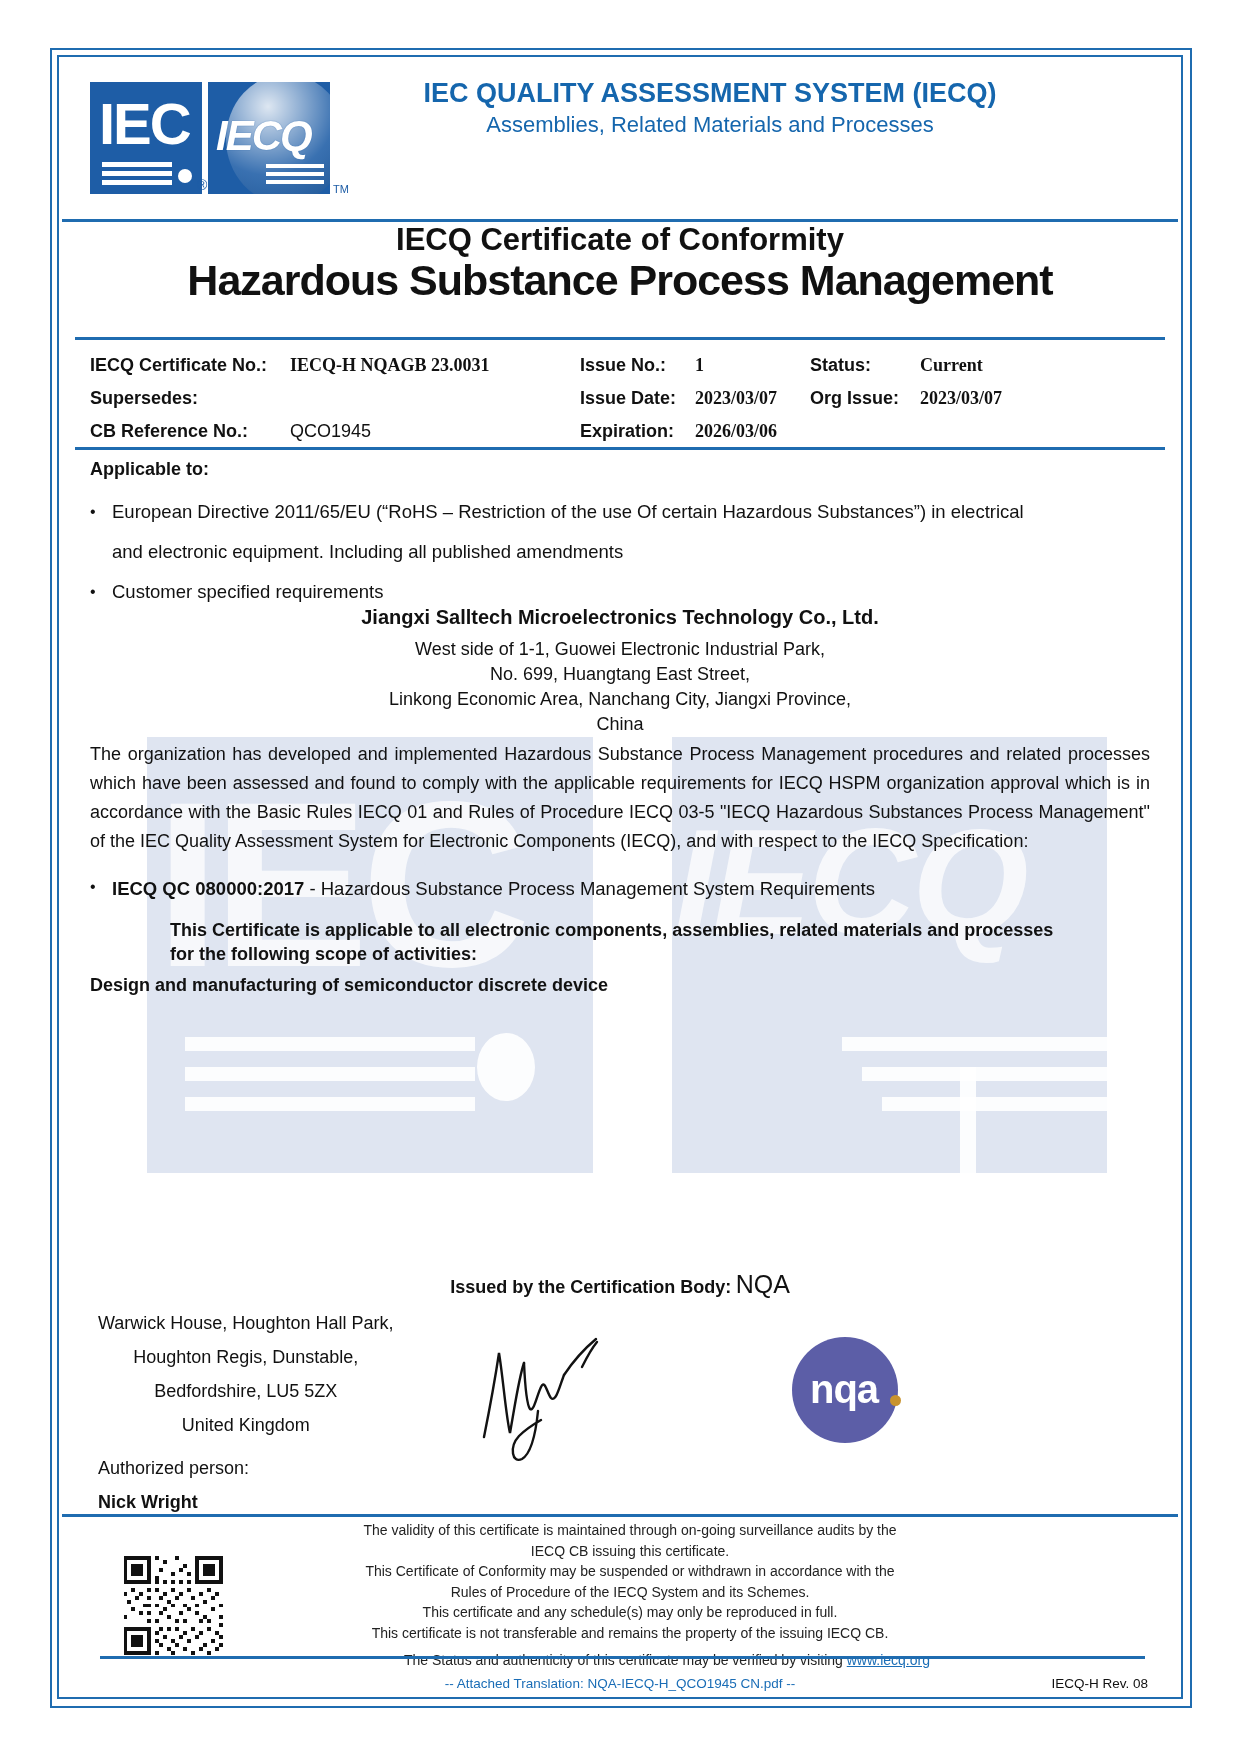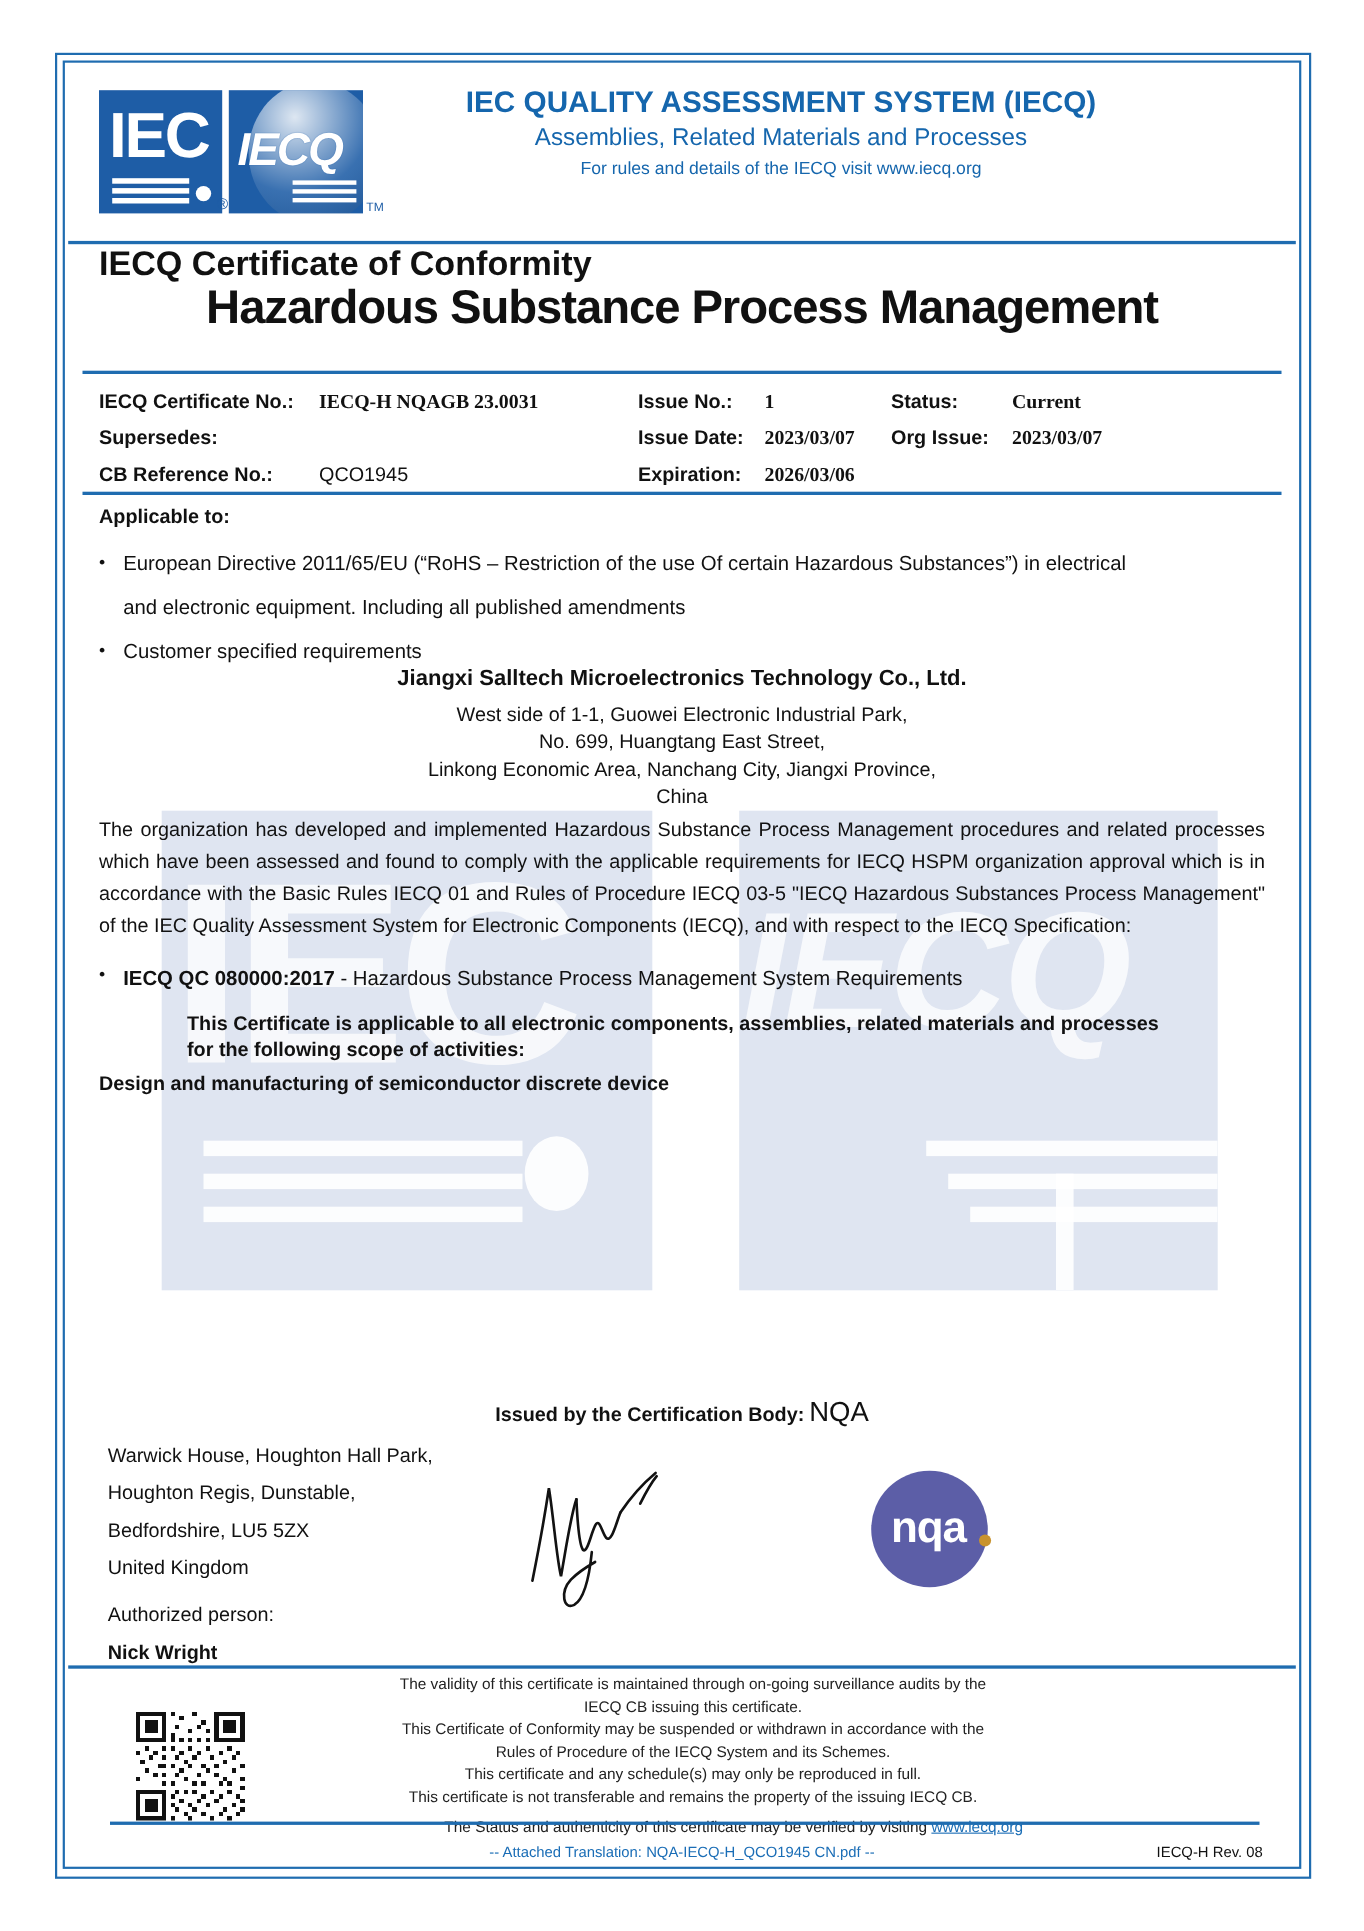--- a/index.html
+++ b/index.html
@@ -38,21 +38,21 @@
   .mark{color:var(--brand-blue);font-size:14px;}
 
   .hdr-text{left:400px;top:78px;width:620px;text-align:center;color:var(--header-blue);}
   .hdr-l1{font-size:27px;font-weight:bold;}
   .hdr-l2{font-size:22px;font-weight:bold;margin-top:5px;}
   .hdr-l3{font-size:22px;font-weight:normal;margin-top:3px;}
   .hdr-l4{font-size:16px;margin-top:7px;}
 
   .rule{background:var(--line-blue);height:3px;}
 
-  .cert-title{left:90px;top:222px;width:1060px;font-size:31px;font-weight:bold;}
+  .cert-title{left:90px;top:222px;width:1060px;text-align:center;font-size:31px;font-weight:bold;}
   .cert-sub{left:70px;top:256px;width:1100px;text-align:center;font-size:43px;font-weight:bold;letter-spacing:-1px;}
 
   .info-grid{left:90px;top:349px;width:1070px;display:grid;
      grid-template-columns:200px 290px 115px 115px 110px 1fr;grid-auto-rows:33px;font-size:18px;align-items:center;}
   .lbl{font-weight:bold;}
   .val-b{font-weight:bold;font-family:Liberation Serif, serif;}
 
   .applicable{left:90px;top:459px;font-size:18px;font-weight:bold;}
   .bullets{left:90px;top:492px;width:1000px;font-size:18.5px;}
   .bullet-row{display:flex;line-height:40px;}
@@ -70,21 +70,21 @@
   .spec-bullet .dot{width:22px;font-size:16px;}
 
   .scope{left:90px;top:918px;width:1060px;font-weight:bold;font-size:18px;line-height:24px;}
   .scope .intro{max-width:900px;margin:0 auto;}
   .scope .activity{margin-top:7px;}
 
   .issued{left:90px;top:1270px;width:1060px;text-align:center;}
   .issued .lab{font-size:18px;font-weight:bold;vertical-align:baseline;}
   .issued .nqa{font-size:25px;vertical-align:baseline;}
 
-  .cb-addr{left:98px;top:1306px;font-size:18px;line-height:34px;}
+  .cb-addr{left:98px;top:1306px;font-size:18px;line-height:34px;text-align:center;}
   .auth-label{left:98px;top:1458px;font-size:18px;}
   .auth-name{left:98px;top:1492px;font-size:18px;font-weight:bold;}
 
   .signature{left:468px;top:1335px;width:190px;height:135px;}
 
   .nqa-circle{left:792px;top:1337px;width:106px;height:106px;border-radius:50%;background:var(--nqa-purple);}
   .nqa-circle .word{position:absolute;left:18px;top:30px;color:#fff;font-size:40px;font-weight:bold;letter-spacing:-1px;}
   .nqa-circle .dot2{position:absolute;left:98px;top:58px;width:11px;height:11px;border-radius:50%;background:var(--nqa-dot);}
 
   .qr{left:120px;top:1556px;width:106px;height:99px;}
@@ -135,21 +135,20 @@
     <span class="txt">IECQ</span>
     <div class="logo-stripe" style="left:58px;top:82px;width:58px;height:4px;"></div>
     <div class="logo-stripe" style="left:58px;top:90px;width:58px;height:4px;"></div>
     <div class="logo-stripe" style="left:58px;top:98px;width:58px;height:4px;"></div>
   </div>
   <span class="abs mark" style="left:333px;top:183px;font-size:11px;">TM</span>
 
   <div class="abs hdr-text">
     <div class="hdr-l1">IEC QUALITY ASSESSMENT SYSTEM (IECQ)</div>
     <div class="hdr-l3">Assemblies, Related Materials and Processes</div>
-    <div class="hdr-l4">For rules and details of the IECQ visit www.iecq.org</div>
   </div>
 
   <div class="abs rule" style="left:62px;top:219px;width:1116px;"></div>
 
   <div class="abs cert-title">IECQ Certificate of Conformity</div>
   <div class="abs cert-sub">Hazardous Substance Process Management</div>
 
   <div class="abs rule" style="left:75px;top:337px;width:1090px;"></div>
 
   <div class="abs info-grid">

